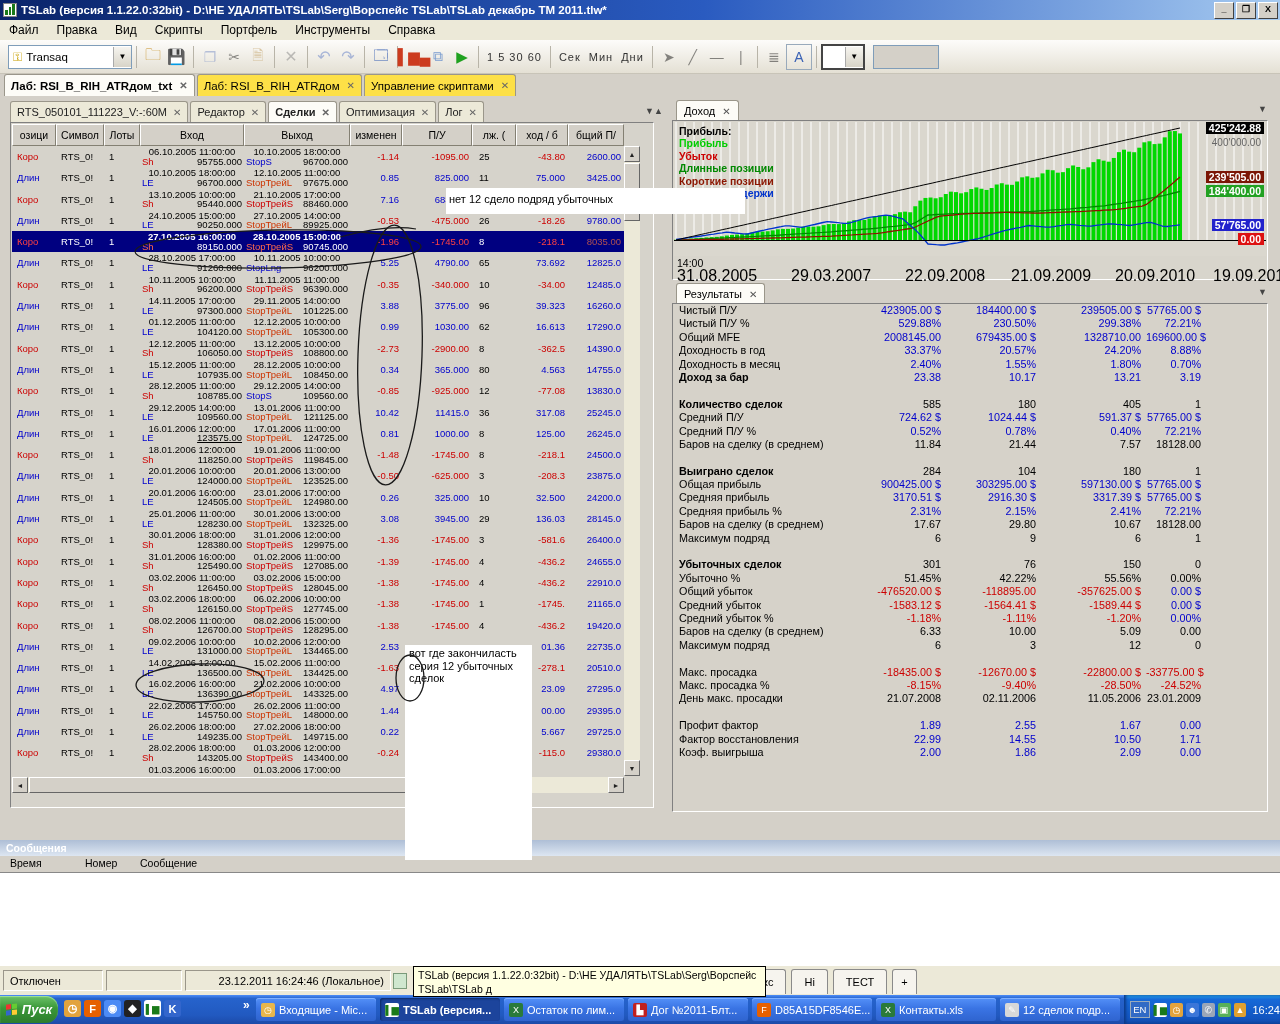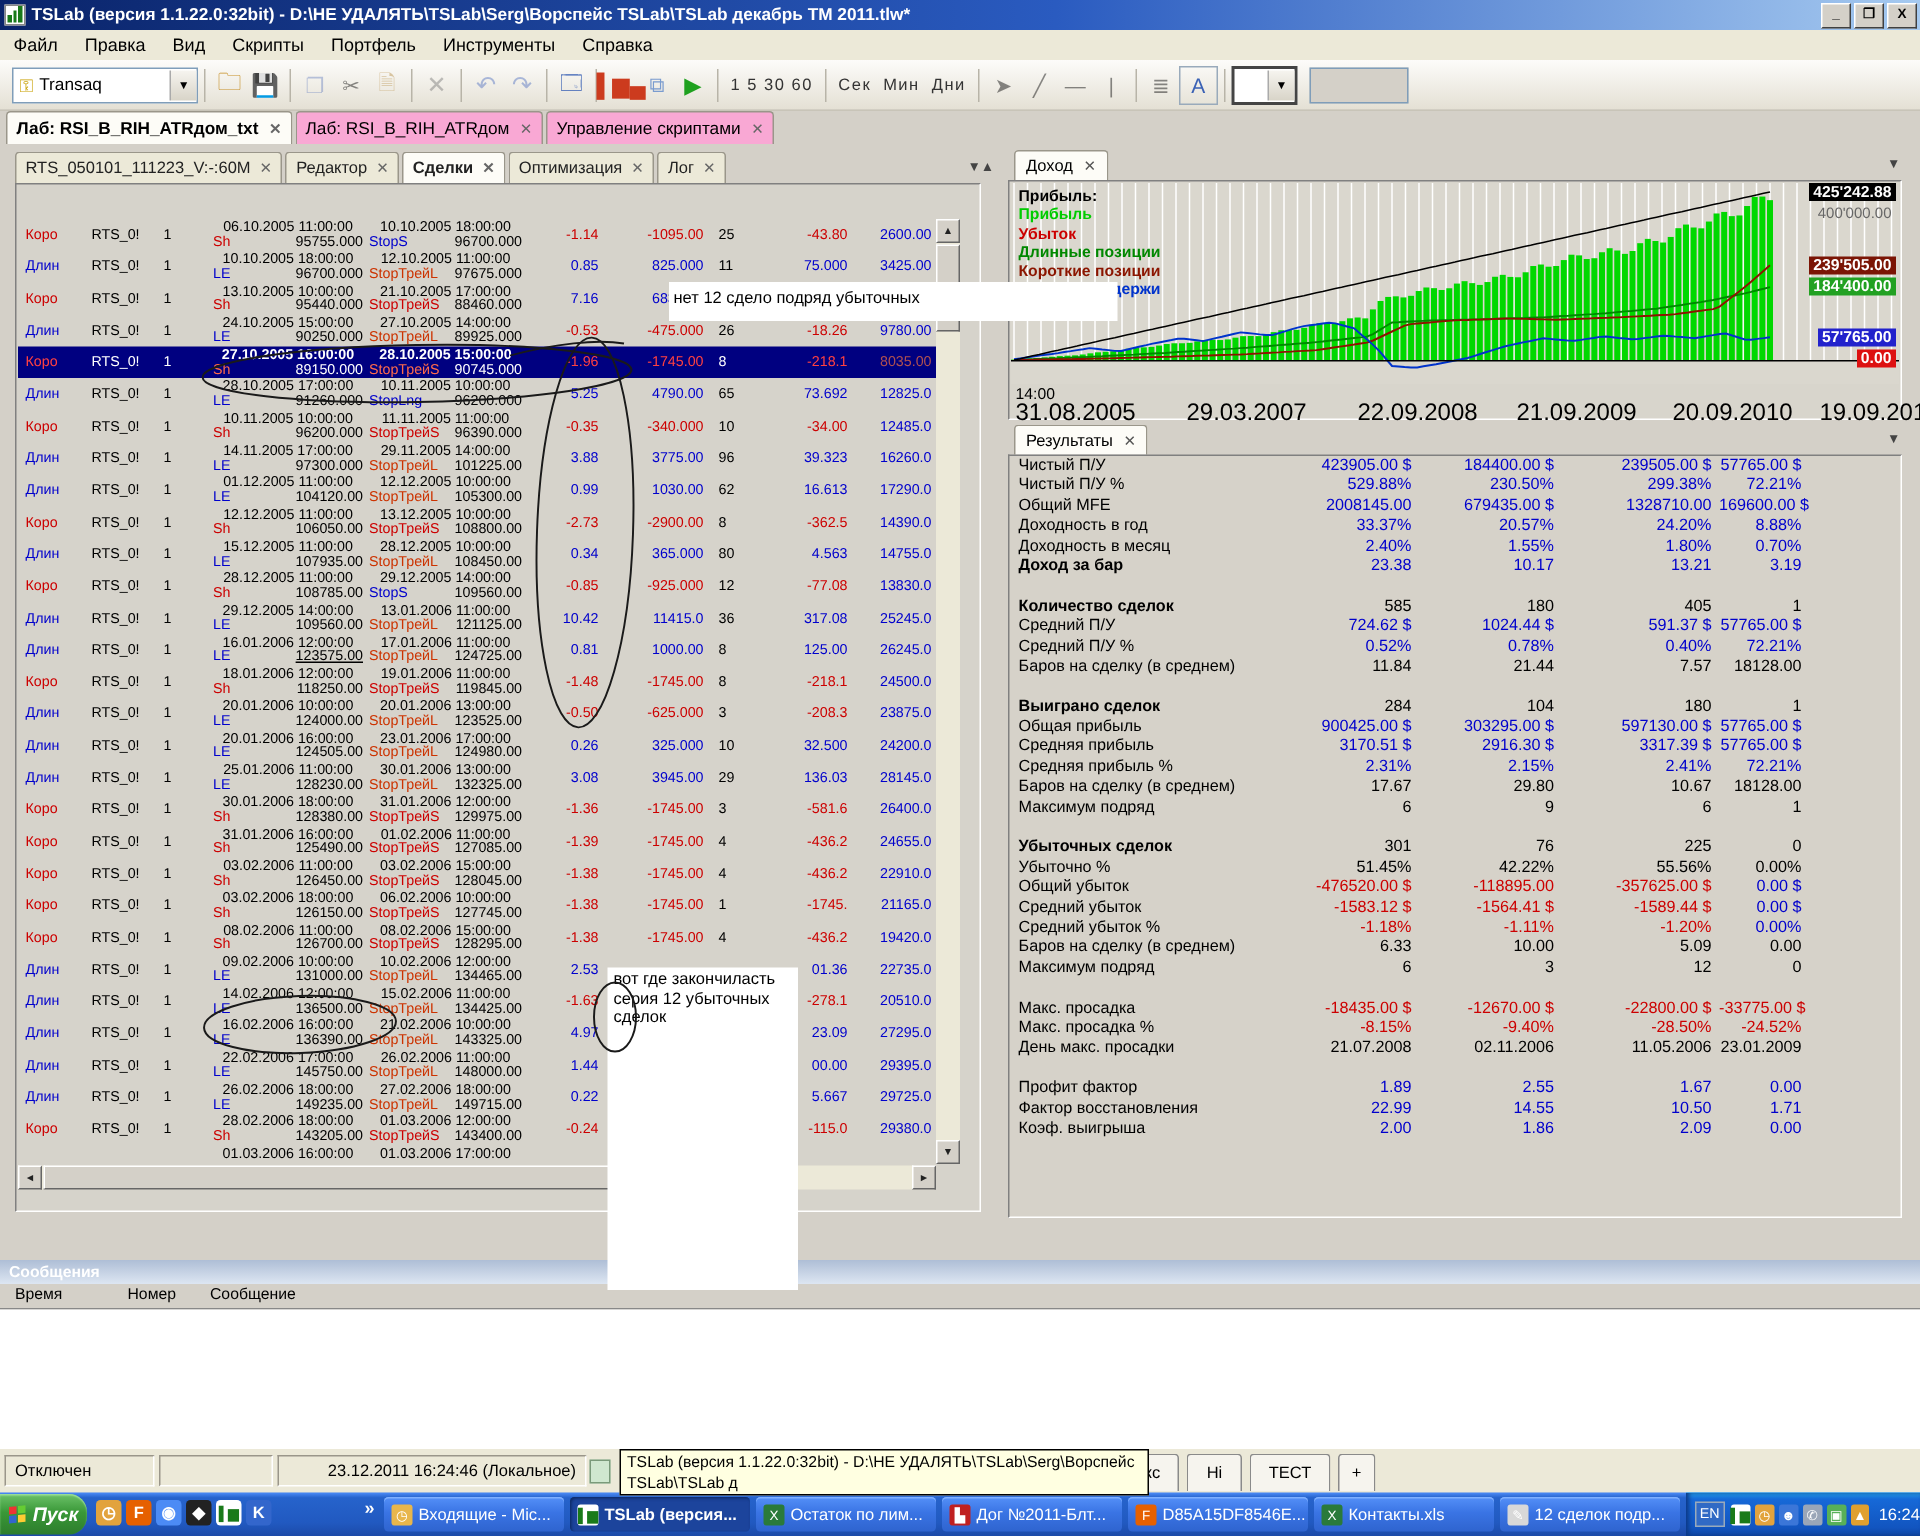--- a/index.html
+++ b/index.html
@@ -27,21 +27,21 @@
   #transaq .key{color:#c8a000;margin-right:4px;font-size:12px}
   .combo .drop{margin-left:auto;width:17px;height:20px;background:linear-gradient(#f6f4ef,#d8d4c8);
     border-left:1px solid #aaa;text-align:center;font-size:8px;line-height:20px}
   .tbsep{width:1px;height:22px;background:#b8b4a8;margin:0 4px}
   .tbtn{width:24px;height:24px;display:flex;align-items:center;justify-content:center;font-size:14px}
   .tbtxt{font-size:11px;color:#333;padding:0 4px;letter-spacing:1px}
   .dim{opacity:.45}
   
   #maintabs{left:0;top:73px;width:1280px;height:23px;display:flex;align-items:flex-end;padding-left:4px;box-sizing:border-box}
   .mtab{height:21px;display:flex;align-items:center;padding:0 6px;margin-right:2px;font-size:11.5px;
-    background:#f9a8d4;border:1px solid #9a968a;border-bottom:none;border-radius:3px 3px 0 0}
+    background:#fde047;border:1px solid #9a968a;border-bottom:none;border-radius:3px 3px 0 0}
   .mtab.active{background:#fdfcf7;font-weight:bold}
   .mtab .x{margin-left:7px;color:#666;font-size:10px}
   
   #subtabs{left:10px;top:100px;width:646px;height:22px;display:flex;align-items:flex-end}
   .stab{height:20px;display:flex;align-items:center;padding:0 6px;margin-right:2px;font-size:11px;
     background:#ece9d8;border:1px solid #9a968a;border-bottom:none;border-radius:3px 3px 0 0;color:#222}
   .stab.active{background:#fdfcf7;font-weight:bold}
   .stab .x{margin-left:6px;color:#666;font-size:10px}
   #trades-frame{left:10px;top:122px;width:644px;height:686px;background:#d6d3cb;
     border:1px solid;border-color:#808080 #fff #fff #808080;box-sizing:border-box}
@@ -237,20 +237,32 @@
       <span>Оптимизация</span>
       <span class="x">✕</span>
     </div>
     <div class="stab">
       <span>Лог</span>
       <span class="x">✕</span>
     </div>
   </div>
 <span class="chev" style="left:645px;top:106px">▼▲</span>
 <div id="trades-frame" class="abs">
+  <div id="thead">
+      <div>озици</div>
+      <div>Символ</div>
+      <div>Лоты</div>
+      <div>Вход</div>
+      <div>Выход</div>
+      <div>изменен</div>
+      <div>П/У</div>
+      <div>лж. (</div>
+      <div>ход / б</div>
+      <div>бщий П/</div>
+    </div>
   <div id="tbody">
       <div class="trow">
         <div class="tc lt" style="color: rgb(204, 0, 0);">Коро</div>
         <div class="tc lt" style="color: rgb(0, 0, 0);">RTS_0!</div>
         <div class="tc lt" style="color: rgb(0, 0, 0);">1</div>
         <div class="tc2">
           <div class="l1" style="color: rgb(0, 0, 0);">06.10.2005 11:00:00</div>
           <div class="l2">
             <span style="color: rgb(204, 0, 0);">Sh</span>
             <span style="color: rgb(0, 0, 0);">95755.000</span>
@@ -1323,21 +1335,21 @@
         <div class="val ck">9</div>
         <div class="val ck">6</div>
         <div class="val ck mkt">1</div>
         <div></div>
       </div>
       <div class="spacer"></div>
       <div class="rrow">
         <div class="lab" style="font-weight: bold;">Убыточных сделок</div>
         <div class="val ck">301</div>
         <div class="val ck">76</div>
-        <div class="val ck">225</div>
+        <div class="val ck">150</div>
         <div class="val ck mkt">0</div>
         <div></div>
       </div>
       <div class="rrow">
         <div class="lab">Убыточно %</div>
         <div class="val ck">51.45%</div>
         <div class="val ck">42.22%</div>
         <div class="val ck">55.56%</div>
         <div class="val ck mkt">0.00%</div>
         <div></div>

